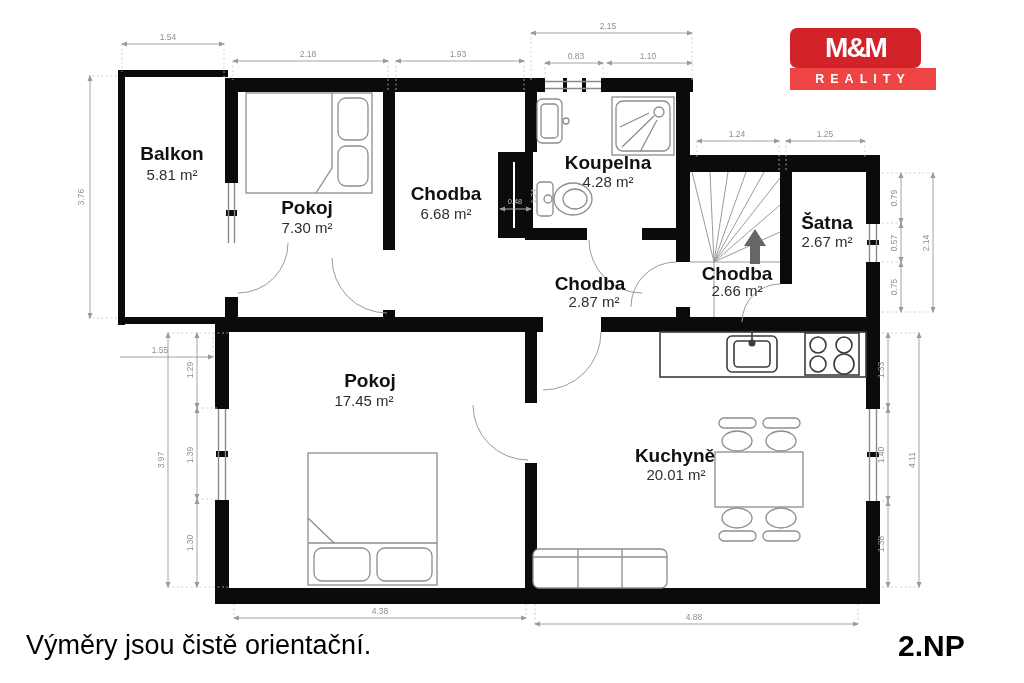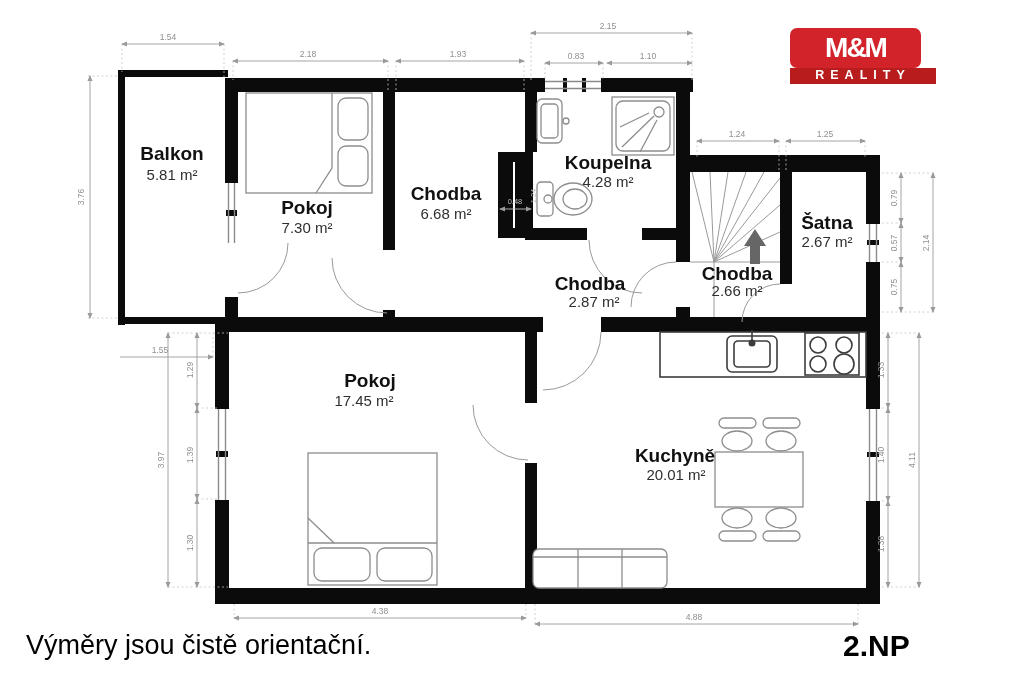--- a/index.html
+++ b/index.html
@@ -15,25 +15,25 @@
   .ext{stroke:#c4c4c4;stroke-width:0.8;stroke-dasharray:2 2.5;fill:none;}
   .dimtxt{fill:#8f8f8f;font-size:8.5px;}
   .dimtxtW{fill:#bdbdbd;font-size:7.5px;}
   .rname{fill:#111;font-size:19px;font-weight:bold;}
   .rarea{fill:#2f2f2f;font-size:15px;}
   .stair{stroke:#9a9a9a;stroke-width:1;fill:none;}
   #logo{position:absolute;left:790px;top:28px;width:146px;}
   #logo .red{width:131px;height:40px;background:#d2232b;border-radius:7px;
       display:flex;align-items:center;justify-content:center;color:#fff;
       font-weight:bold;font-size:28px;letter-spacing:-2px;}
-  #logo .blue{width:146px;height:16px;background:#b91c1c;margin-top:0px;
-      display:flex;justify-content:center;color:#fff;
+  #logo .blue{width:146px;height:22px;background:#ef4444;margin-top:0px;
+      display:flex;align-items:center;justify-content:center;color:#fff;
       font-weight:bold;font-size:12.5px;letter-spacing:6px;}
   #disclaimer{position:absolute;left:26px;top:630px;font-size:27px;font-weight:normal;color:#000;}
-  #floorlabel{position:absolute;left:843px;top:629px;font-size:30px;font-weight:bold;color:#000;text-align:right;}
+  #floorlabel{position:absolute;left:898px;top:629px;font-size:30px;font-weight:bold;color:#000;text-align:right;}
 </style>
 </head>
 <body>
 
 <div id="stage">
 
 <svg width="1024" height="683" viewBox="0 0 1024 683">
   <defs>
     <marker id="arr" markerWidth="7" markerHeight="6" refX="6" refY="3" orient="auto-start-reverse">
       <path d="M0,0 L7,3 L0,6 z" fill="#9a9a9a"></path>

